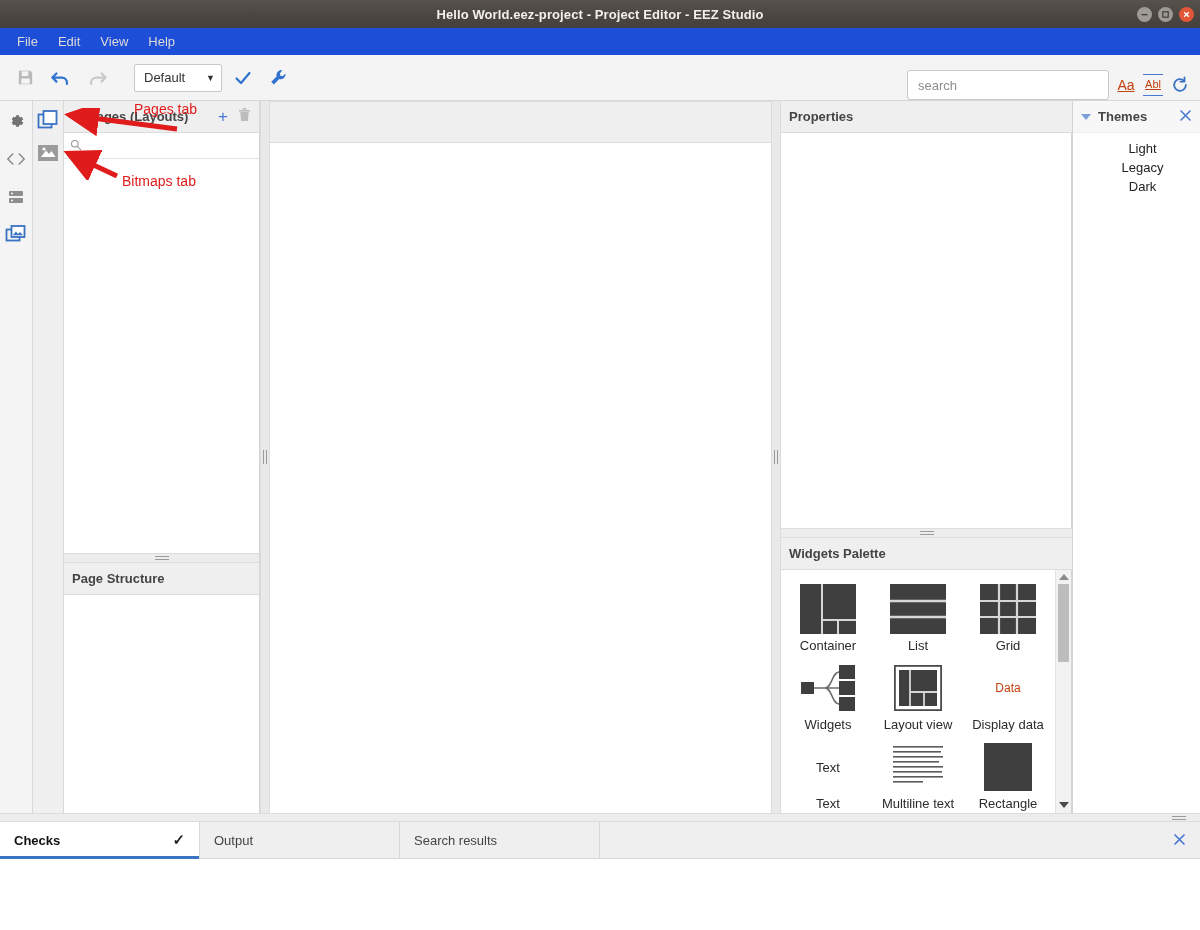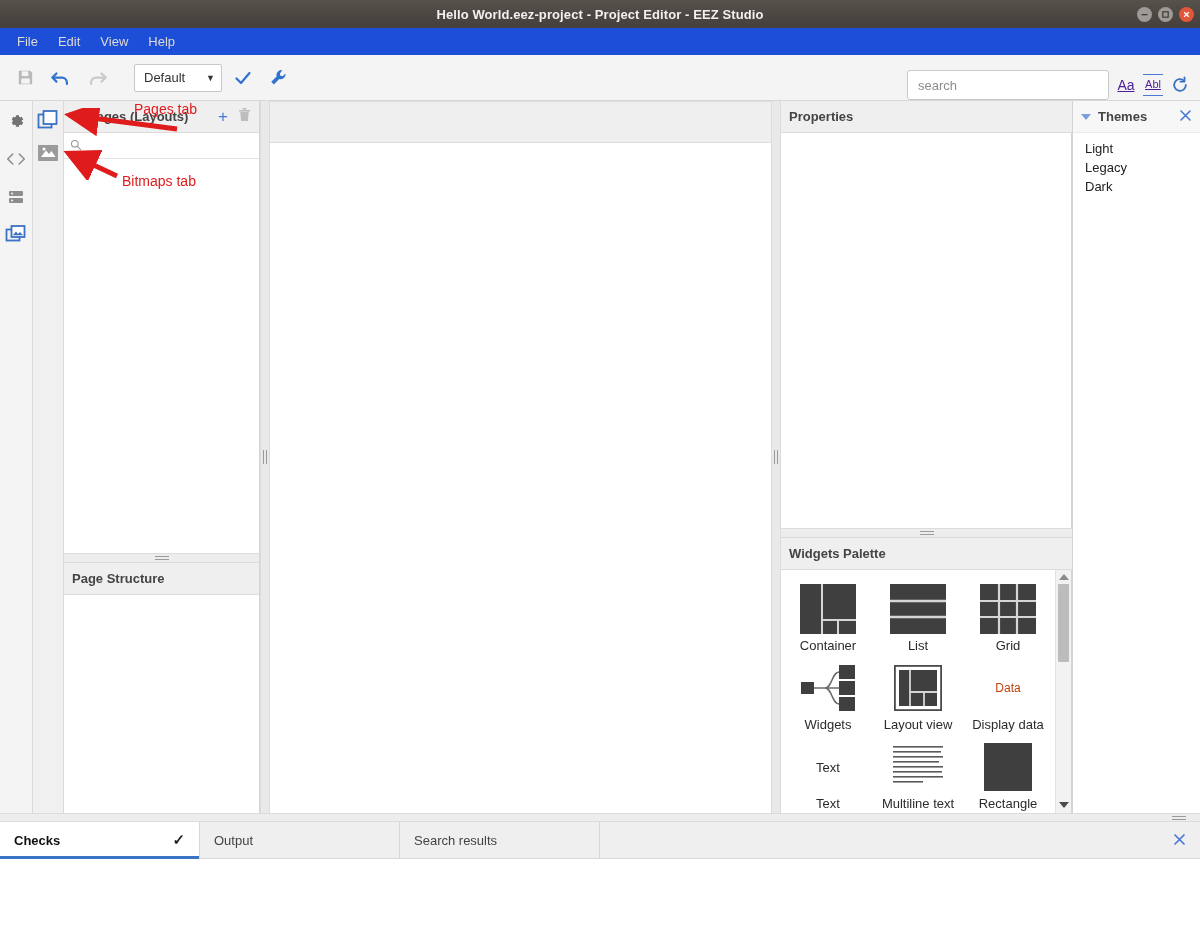--- a/index.html
+++ b/index.html
@@ -64,21 +64,21 @@
     position: absolute; right: 10px; top: 0; height: 60px;
     display: flex; align-items: center; gap: 7px;
   }
   .search-box {
     width: 202px; height: 30px; border: 1px solid #c9c9c9; border-radius: 3px;
     background: #fff; padding: 0 10px; font-size: 13px; color: #333;
     font-family: "Liberation Sans", sans-serif; outline: none;
   }
   .search-box::placeholder { color: #8d8d8d; }
   .tb-txticon {
-    color: #4c1d95; font-size: 14px; cursor: pointer; user-select: none;
+    color: #c2410c; font-size: 14px; cursor: pointer; user-select: none;
     display: flex; align-items: center; justify-content: center;
     min-width: 20px; height: 22px; text-decoration: underline;
   }
   .tb-abl { border-top: 1.5px solid #4a79d4; border-bottom: 1.5px solid #4a79d4;
             font-size: 11px; padding: 0 1px; line-height: 1.2; }
 
   
   .body-area {
     position: absolute; top: 101px; left: 0; right: 0; bottom: 117px;
     display: flex; background: #e6e6e6;
@@ -187,21 +187,21 @@
 
   
   .themes {
     width: 128px; background: #fff; border-left: 1px solid #d4d4d4;
     display: flex; flex-direction: column;
   }
   .themes-head {
     height: 32px; background: #f7f7f7; display: flex; align-items: center;
     padding: 0 8px; gap: 7px; border-bottom: 1px solid #ececec;
   }
-  .themes-list { padding: 6px 0 0 12px; }
+  .themes-list { padding: 6px 0 0 12px; text-align: center; }
   .theme-item { font-size: 13px; color: #222; padding: 2px 0; cursor: pointer; }
   .close-x { margin-left: auto; color: #4a79d4; font-size: 15px; cursor: pointer;
              line-height: 1; }
 
   
   .bottom {
     position: absolute; bottom: 0; left: 0; right: 0; height: 117px;
     background: #ffffff; display: flex; flex-direction: column;
   }
   .bottom-split { height: 9px; background: #ededed; border-top: 1px solid #dcdcdc;

